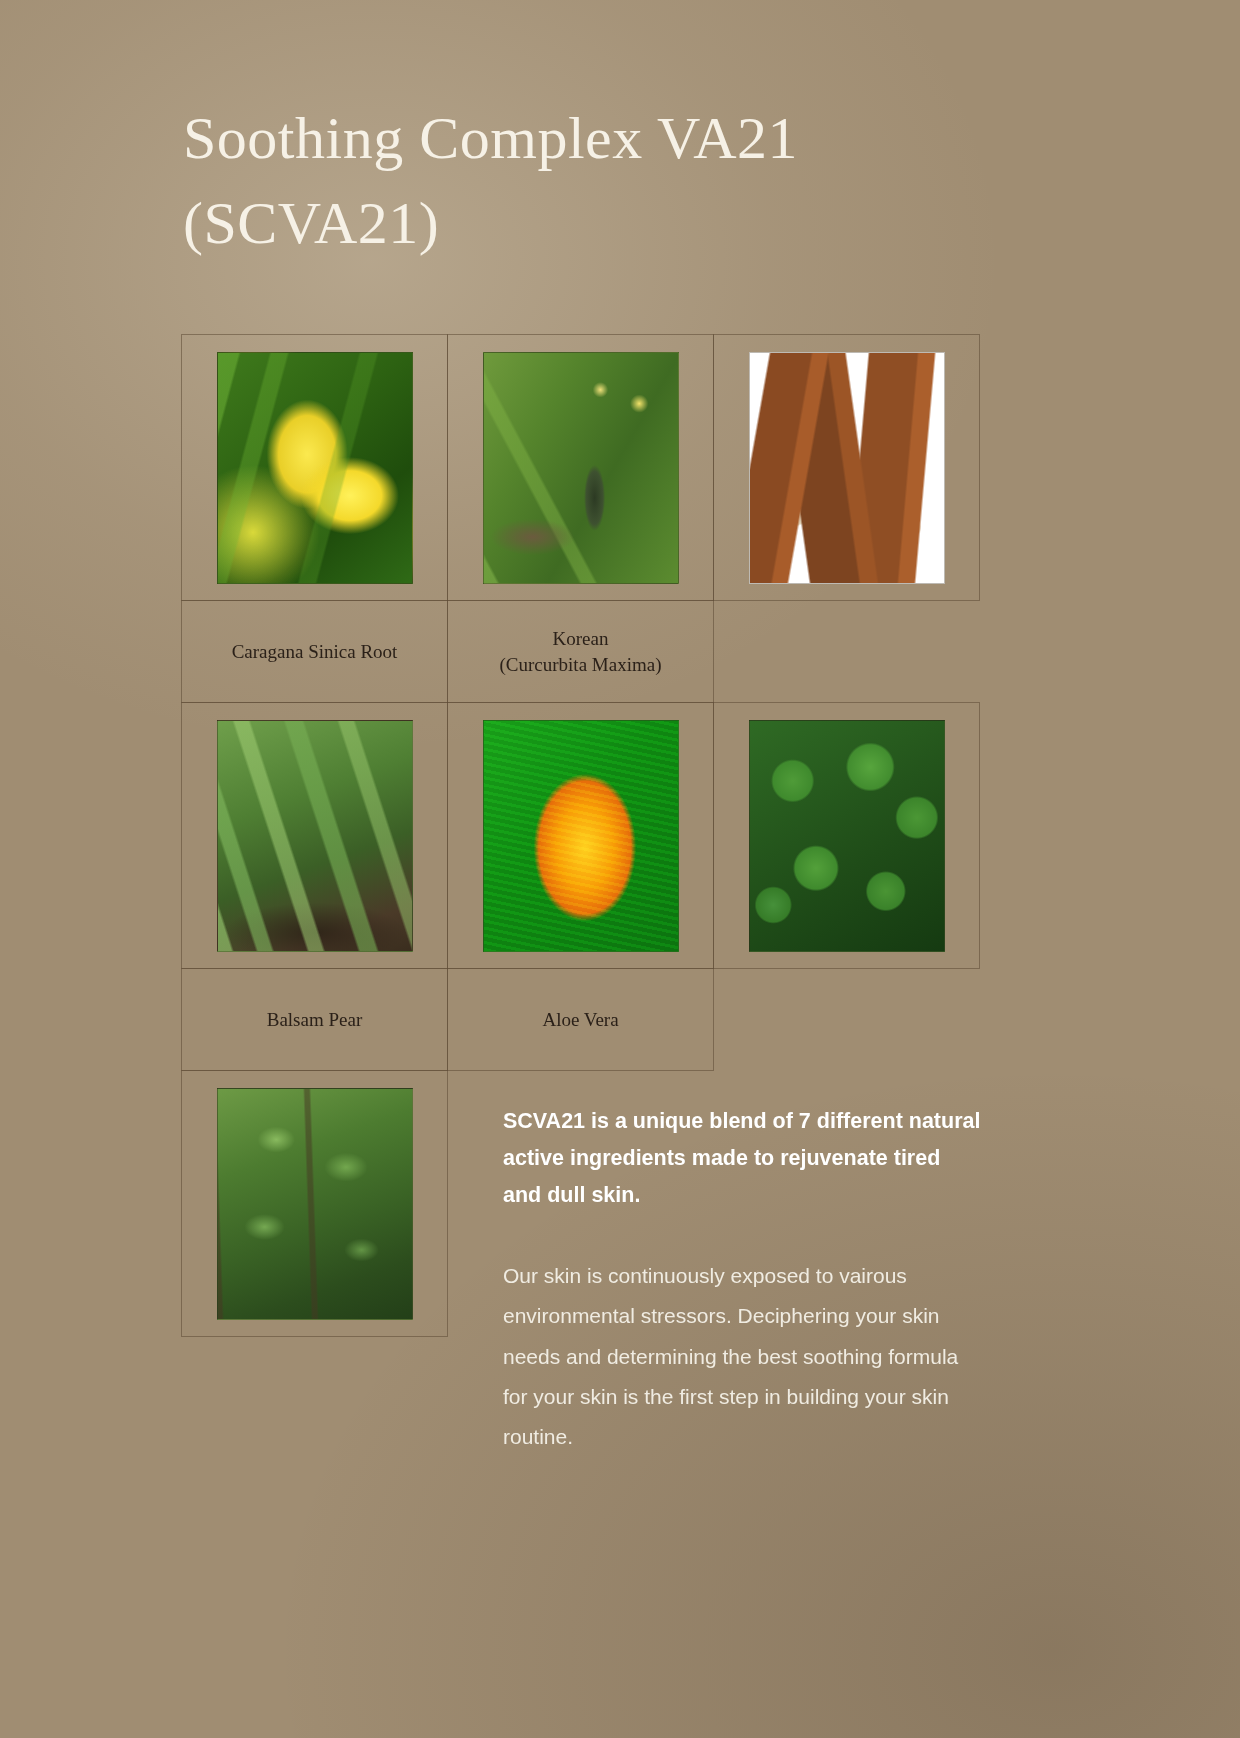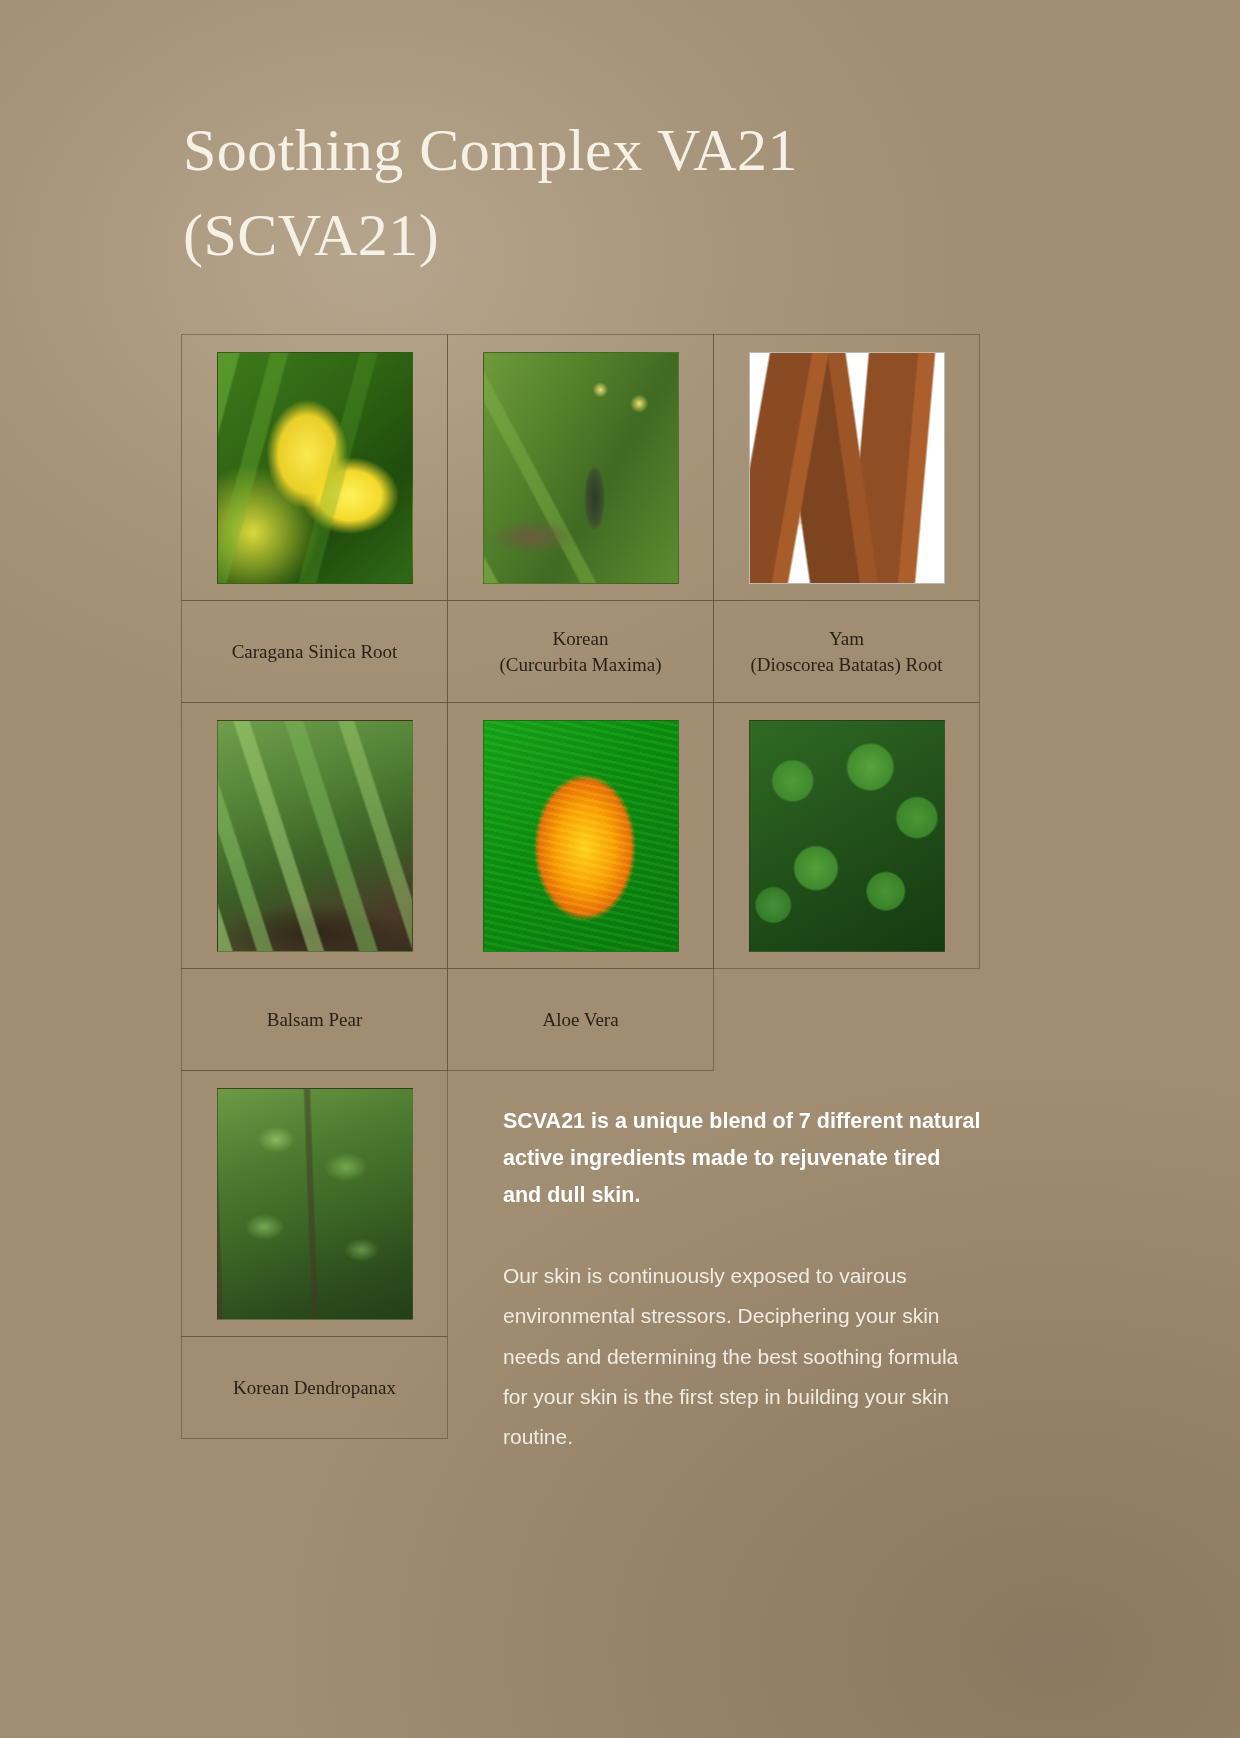--- a/index.html
+++ b/index.html
@@ -29,21 +29,21 @@
     inset: 0;
     pointer-events: none;
     background:
       radial-gradient(ellipse 900px 700px at 30% 15%, rgba(208,195,172,0.45) 0%, rgba(208,195,172,0.12) 45%, rgba(0,0,0,0) 70%),
       radial-gradient(ellipse 1200px 900px at 85% 95%, rgba(60,45,30,0.22) 0%, rgba(0,0,0,0) 65%);
   }
 
   .title-block {
     position: absolute;
     left: 183px;
-    top: 108px;
+    top: 96px;
     width: 900px;
     z-index: 3;
   }
   .title-line {
     font-family: "Liberation Serif", serif;
     font-size: 60px;
     line-height: 1.42;
     color: #f6f1e6;
     letter-spacing: 0.5px;
     white-space: nowrap;
@@ -236,24 +236,20 @@
     </div>
 
     <div class="row">
       <div class="cell label-cell">
         <div class="label-text">Caragana Sinica Root</div>
       </div>
       <div class="cell label-cell">
         <div class="label-text">Korean
 (Curcurbita Maxima)</div>
       </div>
-      <div class="cell label-cell">
-        <div class="label-text">Yam
-(Dioscorea Batatas) Root</div>
-      </div>
     </div>
 
     <div class="row">
       <div class="cell img-cell">
         <div class="photo ph-aloe"></div>
       </div>
       <div class="cell img-cell">
         <div class="photo ph-balsam"></div>
       </div>
       <div class="cell img-cell">
@@ -271,27 +267,20 @@
     </div>
 
     <div class="row">
       <div class="cell img-cell">
         <div class="photo ph-dendro"></div>
       </div>
       <div class="cell empty"></div>
       <div class="cell empty"></div>
     </div>
 
-    <div class="row">
-      <div class="cell label-cell">
-        <div class="label-text">Korean Dendropanax</div>
-      </div>
-      <div class="cell empty"></div>
-      <div class="cell empty"></div>
-    </div>
 
   </div>
 
   <div class="copy">
     <p class="copy-lead">SCVA21 is a unique blend of 7 different natural active ingredients made to rejuvenate tired and dull skin.</p>
     <p class="copy-body">Our skin is continuously exposed to vairous environmental stressors. Deciphering your skin needs and determining the best soothing formula for your skin is the first step in building your skin routine.</p>
   </div>
 
 </div>
 

